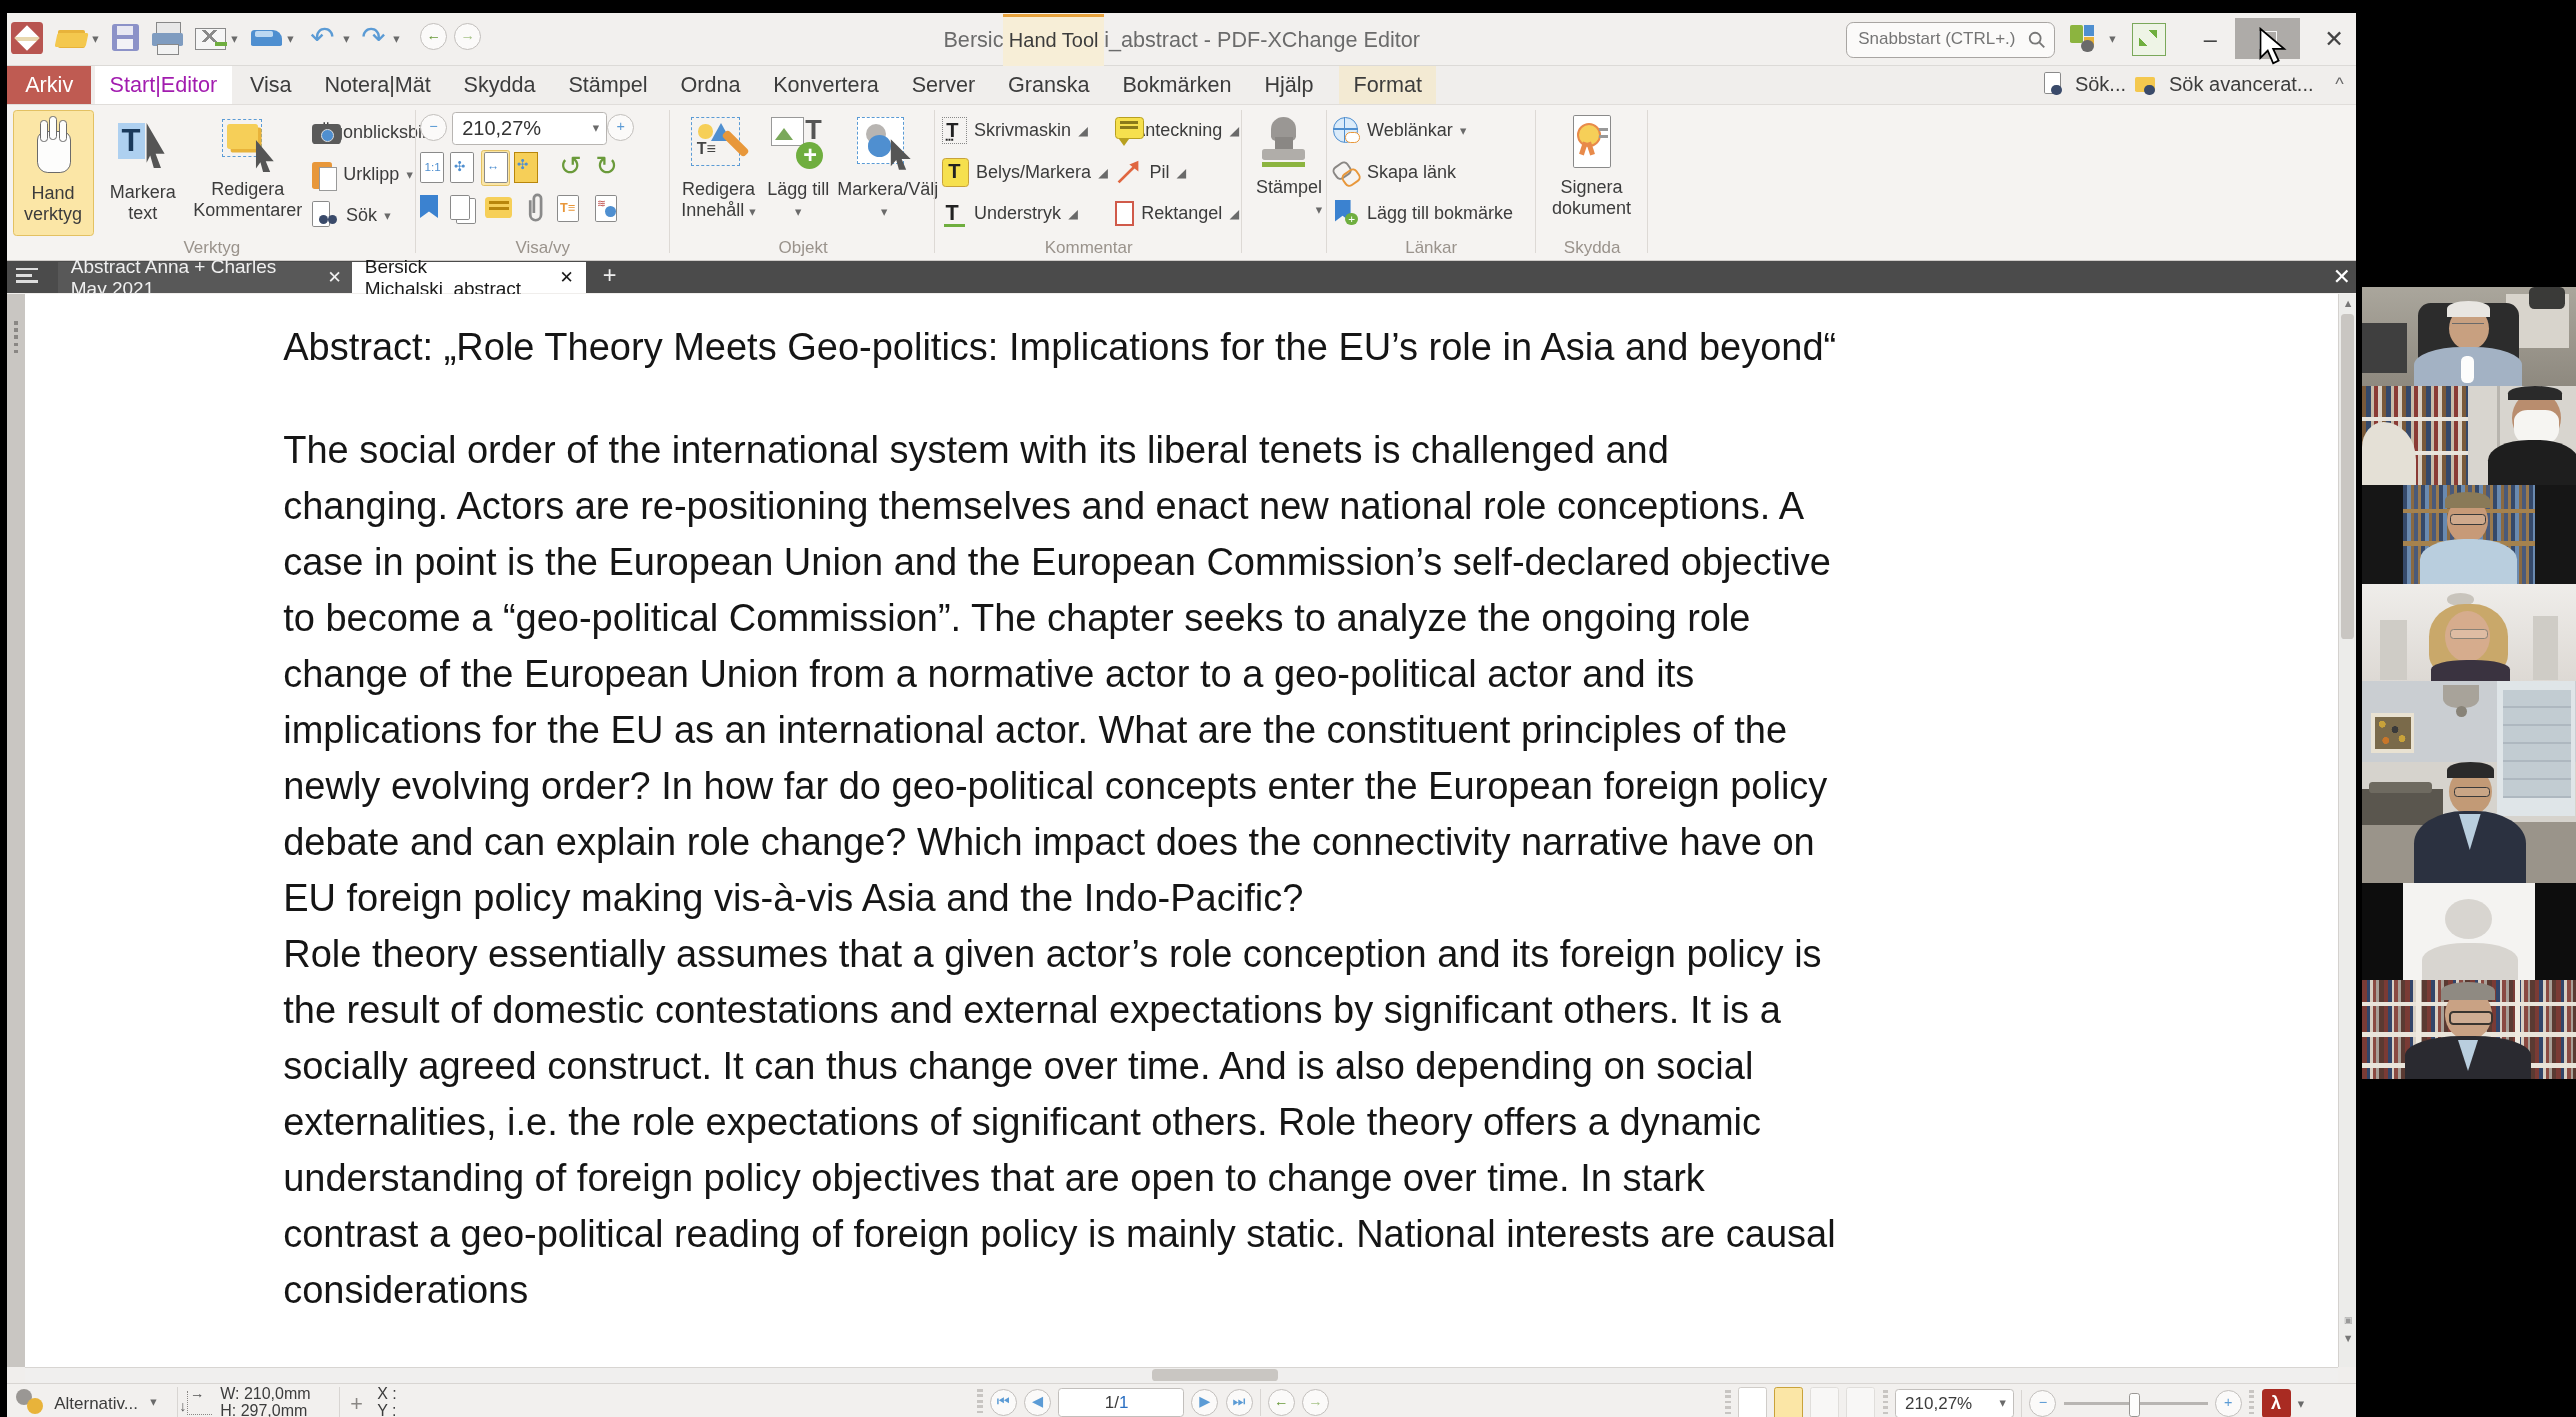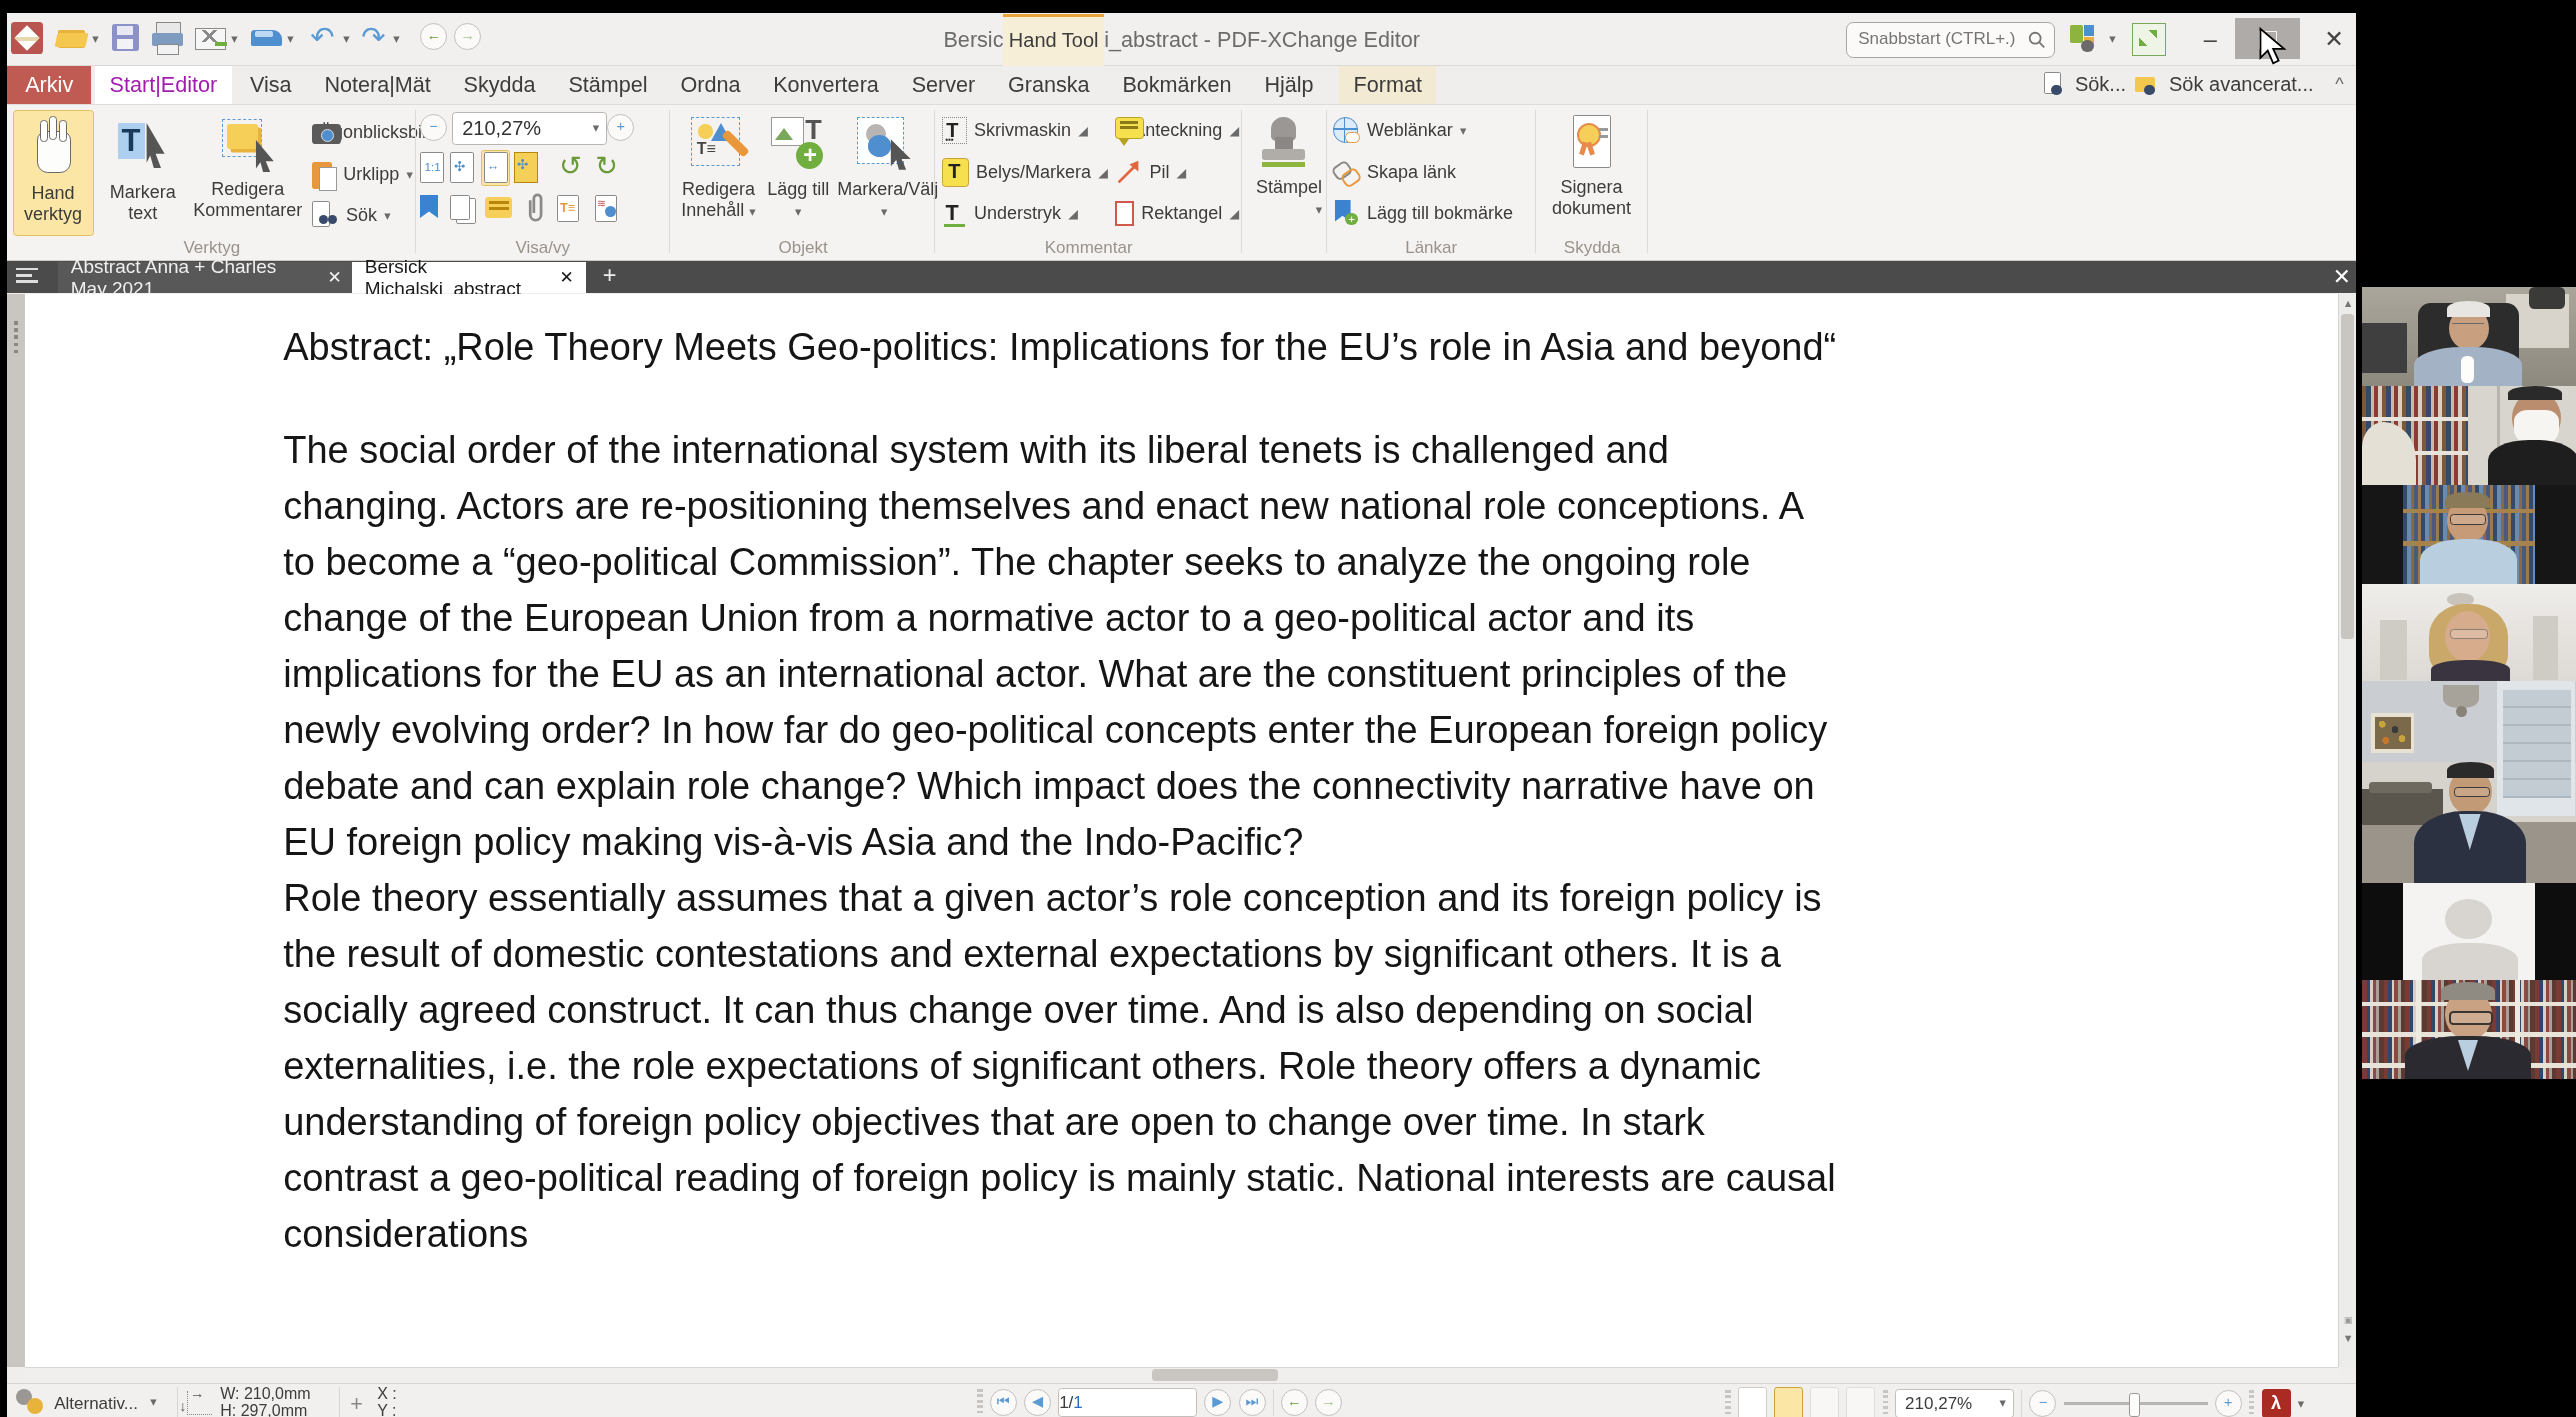--- a/index.html
+++ b/index.html
@@ -62,21 +62,21 @@
   
   #statusbar{left:0;top:1370px;width:2349px;height:39px;background:#f2f0ee;border-top:0.9px solid #d8d5d2;
      font-size:17px;color:#3c3c3c;}
   .sb-sep{position:absolute;top:3.6px;width:0.9px;height:31px;background:#d8d5d2;}
   .sb-two{line-height:17px;font-size:16px;}
   .circbtn{display:inline-block;width:25px;height:25px;border:1.8px solid #c2bfbc;border-radius:50%;background:#fbfaf9;
      text-align:center;line-height:23.5px;color:#5b9bd5;font-size:14.4px;}
   .circgreen{color:#6a9a3a;}
   .circpale{color:#a8c48a;}
   #pagebox{display:inline-block;width:115px;height:27px;border:0.9px solid #c2bfbc;border-radius:3.6px;background:#fff;
-     text-align:left;line-height:27px;padding-right:22px;}
+     text-align:center;line-height:27px;padding-right:9px;}
   #zoombox2{display:inline-block;width:108px;height:27px;border:0.9px solid #c2bfbc;border-radius:3.6px;background:#fff;
      line-height:27px;padding-left:9px;}
   .layout-ico{display:inline-block;width:27px;height:31px;border:0.9px solid #d0cdc9;background:#fff;border-radius:2.7px;}
   .layout-hl{background:#fbe6a6;border:1.8px solid #c9a23a;}
   .blue{color:#2a6fc2;}
   
   #sl-track{display:inline-block;width:144px;height:2.7px;background:#b8b5b2;vertical-align:middle;position:relative;}
   #sl-thumb{position:absolute;left:65px;top:-9px;width:9px;height:21.6px;background:#fdfdfc;border:0.9px solid #9a9794;border-radius:2.7px;}
   
   .ico{display:inline-block;position:relative;}
@@ -454,20 +454,21 @@
 
     <div id="docarea" class="abs"></div>
     <div id="leftgutter" class="abs">
       <div style="margin:27px auto;width:3.6px;height:36px;background:repeating-linear-gradient(#8a8784 0 3.6px,transparent 3.6px 7.2px);"></div>
     </div>
     <div id="page" class="abs">
       <div id="pdftitle">Abstract: „Role Theory Meets Geo-politics: Implications for the EU’s role in Asia and beyond“</div>
       <div id="pdfbody">
         <div class="pline">The social order of the international system with its liberal tenets is challenged and</div>
         <div class="pline">changing. Actors are re-positioning themselves and enact new national role conceptions. A</div>
+        <div class="pline">case in point is the European Union and the European Commission’s self-declared objective</div>
         <div class="pline">to become a “geo-political Commission”. The chapter seeks to analyze the ongoing role</div>
         <div class="pline">change of the European Union from a normative actor to a geo-political actor and its</div>
         <div class="pline">implications for the EU as an international actor. What are the constituent principles of the</div>
         <div class="pline">newly evolving order? In how far do geo-political concepts enter the European foreign policy</div>
         <div class="pline">debate and can explain role change? Which impact does the connectivity narrative have on</div>
         <div class="pline">EU foreign policy making vis-à-vis Asia and the Indo-Pacific?</div>
         <div class="pline">Role theory essentially assumes that a given actor’s role conception and its foreign policy is</div>
         <div class="pline">the result of domestic contestations and external expectations by significant others. It is a</div>
         <div class="pline">socially agreed construct. It can thus change over time. And is also depending on social</div>
         <div class="pline">externalities, i.e. the role expectations of significant others. Role theory offers a dynamic</div>

